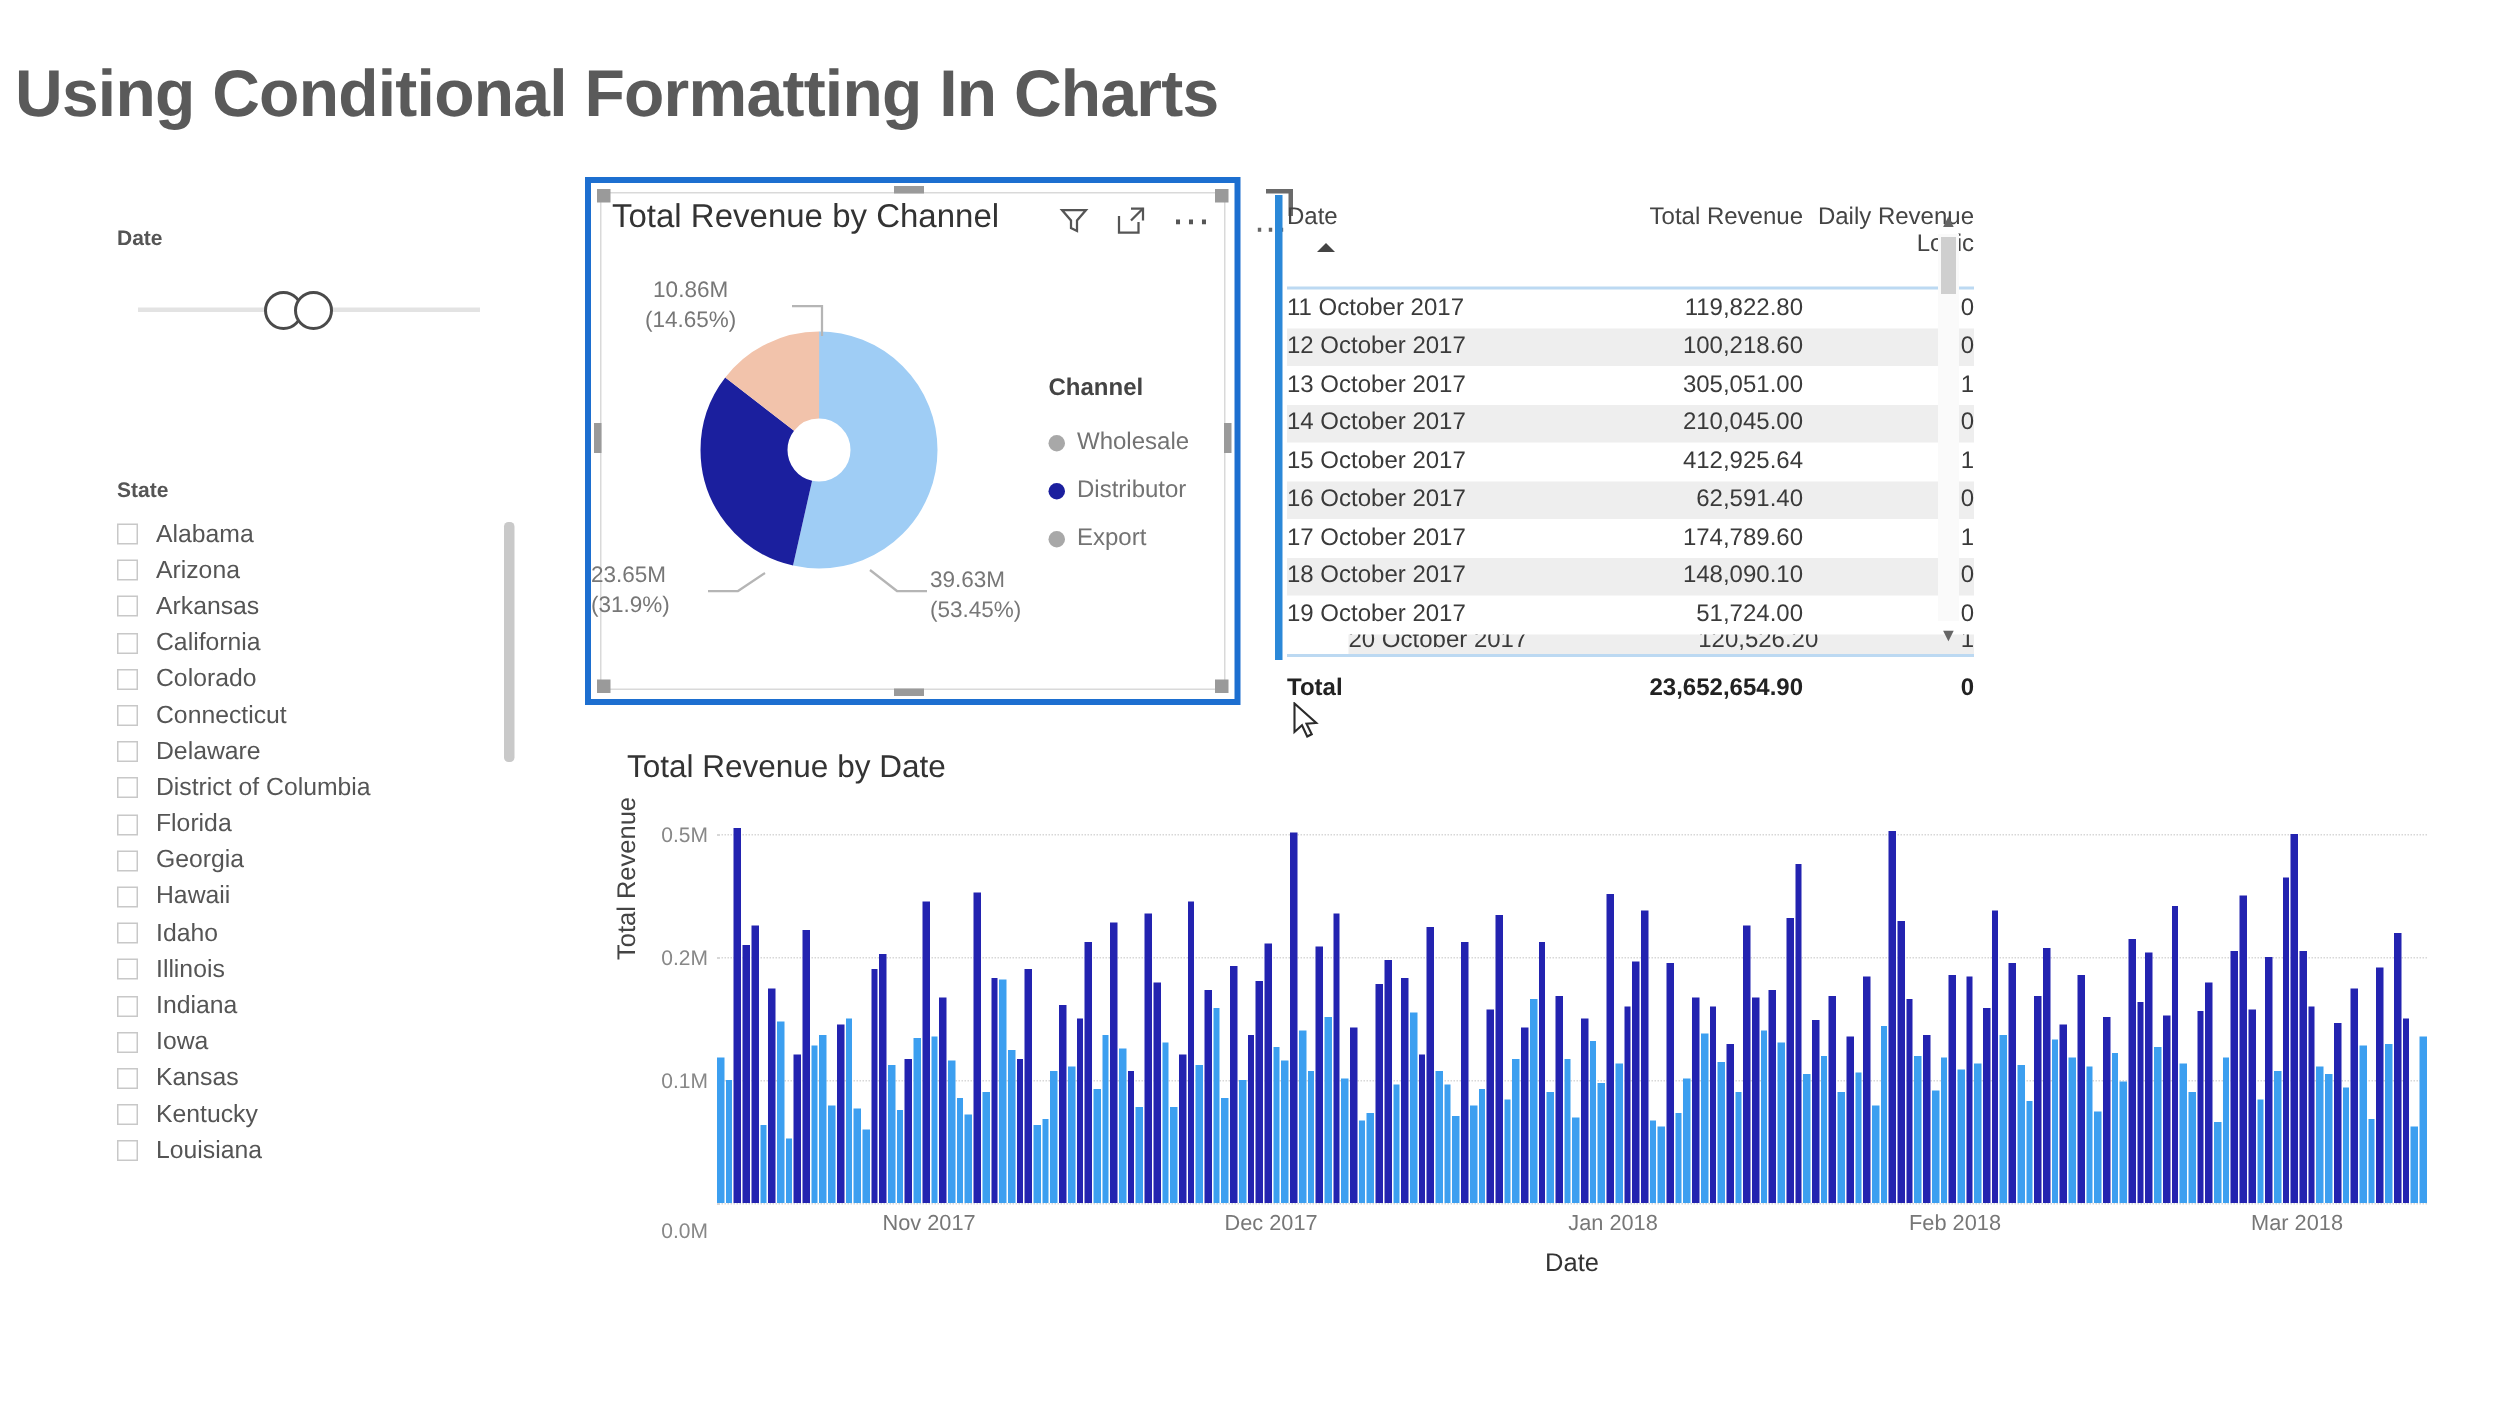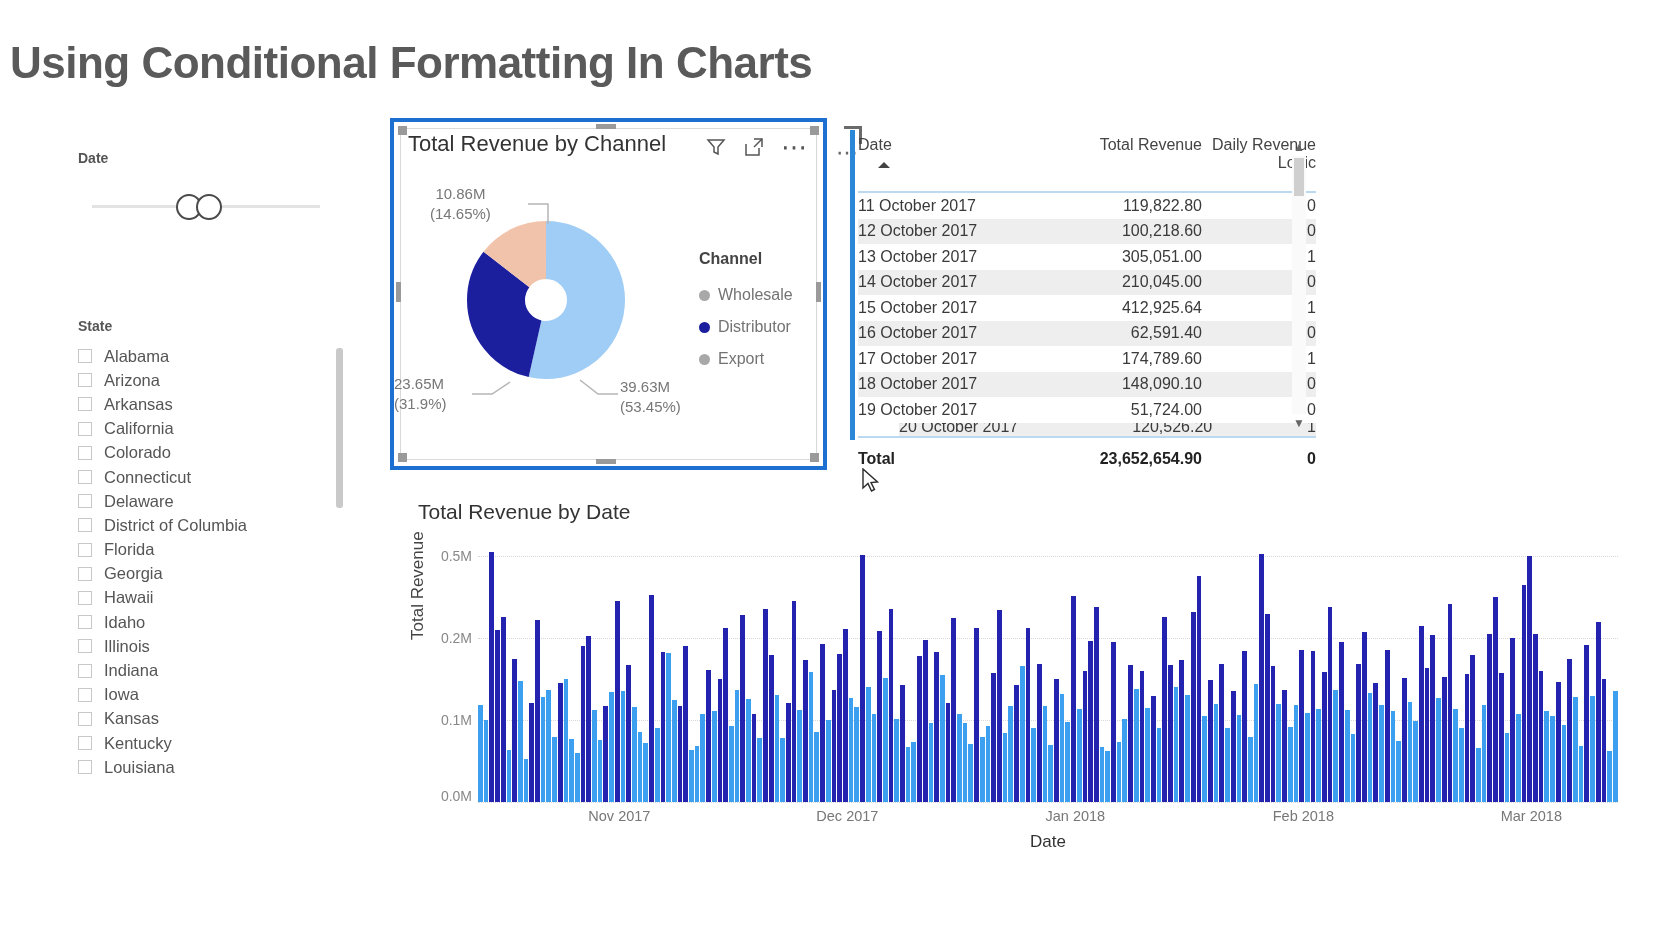--- a/index.html
+++ b/index.html
@@ -384,21 +384,21 @@
       <div class="sb-track"></div>
       <div class="sb-thumb"></div>
       <div class="sb-arrow" style="position:absolute; top:276px;">▼</div>
     </div>
   </div>
 
   <div id="bar-title">Total Revenue by Date</div>
   <div id="bar-visual">
     <div id="y-axis-title">Total Revenue</div>
     <div id="y-ticks">
-        <div class="y-tick" style="top: 248px;">0.0M</div>
+        <div class="y-tick" style="top: 272px;">0.0M</div>
         <div class="y-tick" style="top: 172.125px;">0.1M</div>
         <div class="y-tick" style="top: 90.25px;">0.2M</div>
         <div class="y-tick" style="top: 8.375px;">0.5M</div>
       </div>
     <div id="plot">
       <div id="gridlines">
           <div class="gridline" style="top: 262px;"></div>
           <div class="gridline" style="top: 180.125px;"></div>
           <div class="gridline" style="top: 98.25px;"></div>
           <div class="gridline" style="top: 16.375px;"></div>

